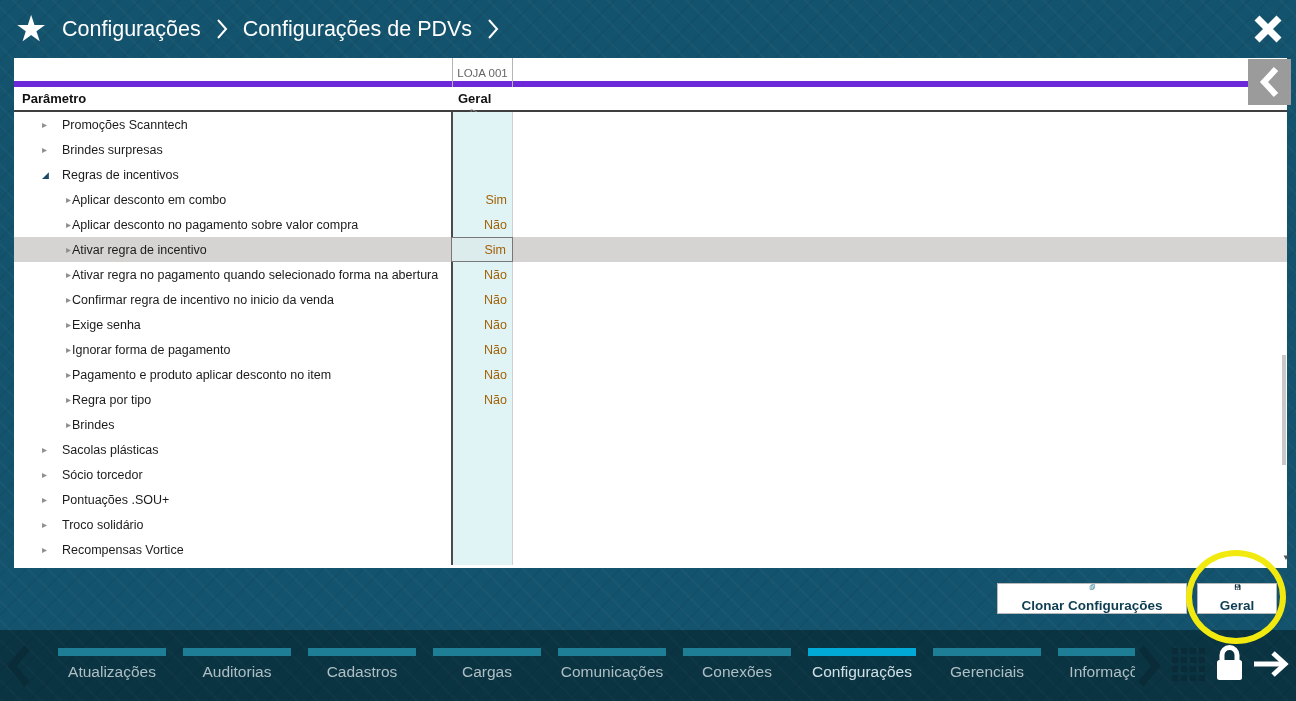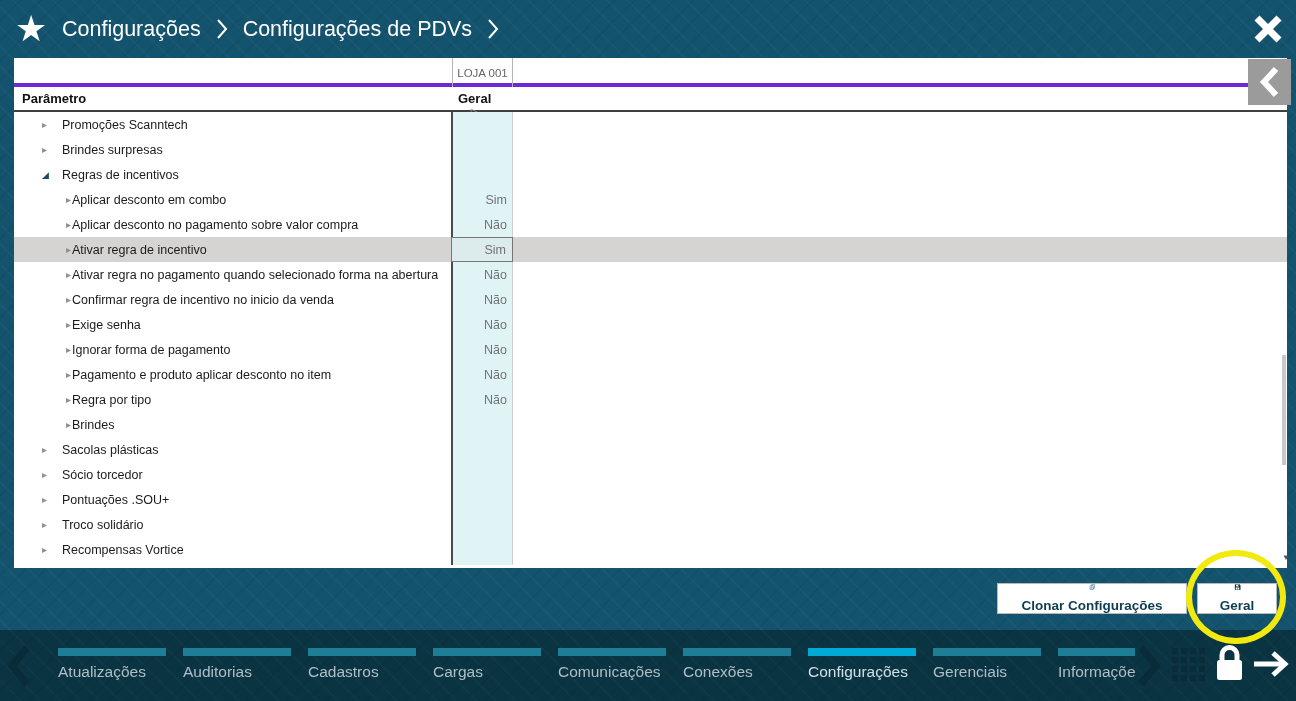--- a/index.html
+++ b/index.html
@@ -14,21 +14,21 @@
   }
   
   .top-header { position:absolute; left:0; top:0; width:100%; height:58px; }
   .star { position:absolute; left:15px; top:6px; font-size:36px; color:#fff; line-height:46px; }
   .breadcrumb { position:absolute; left:62px; top:0; height:58px; display:flex; align-items:center; gap:15px; }
   .crumb { color:#fff; font-size:21.5px; white-space:nowrap; }
   .crumb-sep svg { display:block; }
   .close-btn { position:absolute; left:1252px; top:13px; width:32px; height:32px; cursor:pointer; }
   
   .panel { position:absolute; left:14px; top:58px; width:1273px; height:510px; background:#fff; }
-  .head-row1 { position:relative; height:29px; border-bottom:4px solid #6d28d9; }
+  .head-row1 { position:relative; height:29px; border-bottom:6px solid #6d28d9; }
   .store-cell { position:absolute; left:438px; top:0; width:61px; height:29px;
     border-left:1px solid #b5b5b5; border-right:1px solid #b5b5b5;
     display:flex; align-items:center; justify-content:center;
     color:#666; font-size:11.5px; }
   .head-row2 { position:relative; height:25px; border-bottom:2px solid #3f3f3f; }
   .param-head { position:absolute; left:8px; top:4px; font-size:13px; font-weight:bold; color:#111; }
   .geral-head { position:absolute; left:444px; top:4px; font-size:13px; font-weight:bold; color:#111;
     display:flex; align-items:center; gap:0;flex-direction:column; }
   .geral-head .col-expand { font-size:10px; color:#a8a8a8; font-weight:normal; }
   .tree-body { position:relative; height:453px; overflow:hidden; }
@@ -40,21 +40,21 @@
   .row .arrow { position:absolute; top:50%; transform:translateY(-50%); line-height:1; }
   .row .arrow.collapsed { font-size:10px; color:#8f8f8f; }
   .row .arrow.expanded { font-size:9px; color:#1c4a68; }
   .row.lvl1 .arrow { left:28px; }
   .row.lvl2 .arrow { left:52px; }
   .row .lbl { position:absolute; top:50%; transform:translateY(-50%); font-size:12.5px; color:#1b1b1b; white-space:nowrap; }
   .row.lvl1 .lbl { left:48px; }
   .row.lvl2 .lbl { left:58px; }
   .row .val { position:absolute; left:437px; top:0; width:62px; height:25px;
     display:flex; align-items:center; justify-content:flex-end;
-    padding-right:6px; font-size:12.5px; color:#737373; }
+    padding-right:6px; font-size:12.5px; color:#a16207; }
   .row.selected .val { background:#dcebec; border:1px solid #777; }
   .vscroll-thumb { position:absolute; left:1268px; top:297px; width:4px; height:110px; background:#c9c9c9; z-index:2; }
   .scroll-anchor { position:absolute; left:1268px; top:495px; font-size:8px; color:#555; z-index:2; }
   .collapse-btn { position:absolute; left:1248px; top:59px; width:43px; height:46px;
     background:#9b9b9b; display:flex; align-items:center; justify-content:center; cursor:pointer; z-index:3; }
   
   .btn { position:absolute; top:583px; height:31px; background:#fff; border:1px solid #b9b9b9;
     display:flex; align-items:center; justify-content:center; gap:8px;
     font-size:13.5px; font-weight:bold; color:#0e3d52; cursor:pointer;flex-direction:column; }
   .btn-clone { left:997px; width:190px; }
@@ -64,21 +64,21 @@
   
   .navbar { position:absolute; left:0; top:630px; width:100%; height:71px;
     background-color:var(--nav-bg,#0b3442);
     background-image:
       repeating-linear-gradient(45deg, rgba(255,255,255,0.015) 0 2px, transparent 2px 14px),
       repeating-linear-gradient(135deg, rgba(0,0,0,0.05) 0 2px, transparent 2px 14px); }
   .nav-items { position:absolute; left:58px; top:18px; width:1077px; height:42px;
     display:flex; gap:17px; overflow:hidden; }
   .nav-item { width:108px; flex:0 0 108px; cursor:pointer; }
   .nav-item .bar { height:8px; background:var(--accent-teal,#1e7e96); margin-bottom:7px; }
-  .nav-item .nav-lbl { font-size:15.5px; color:#aebfc5; white-space:nowrap; }
+  .nav-item .nav-lbl { font-size:15.5px; color:#aebfc5; white-space:nowrap;text-align:center; }
   .nav-item.active .bar { background:var(--accent-active,#00a9d6); }
   .nav-item.active .nav-lbl { color:#cfe0e6; }
   .nav-chevron { position:absolute; top:14px; cursor:pointer; }
   .nav-chevron.prev { left:6px; }
   .nav-chevron.next { left:1136px; }
   .grid-icon { position:absolute; left:1172px; top:648px; width:33px; height:33px;
     display:grid; grid-template-columns:repeat(4,6px); grid-template-rows:repeat(4,6px); gap:3px; cursor:pointer; }
   .grid-icon i { background:#0a2b38; }
   .lock-icon { position:absolute; left:1212px; top:643px; cursor:pointer; }
   .arrow-icon { position:absolute; left:1252px; top:649px; cursor:pointer; }

